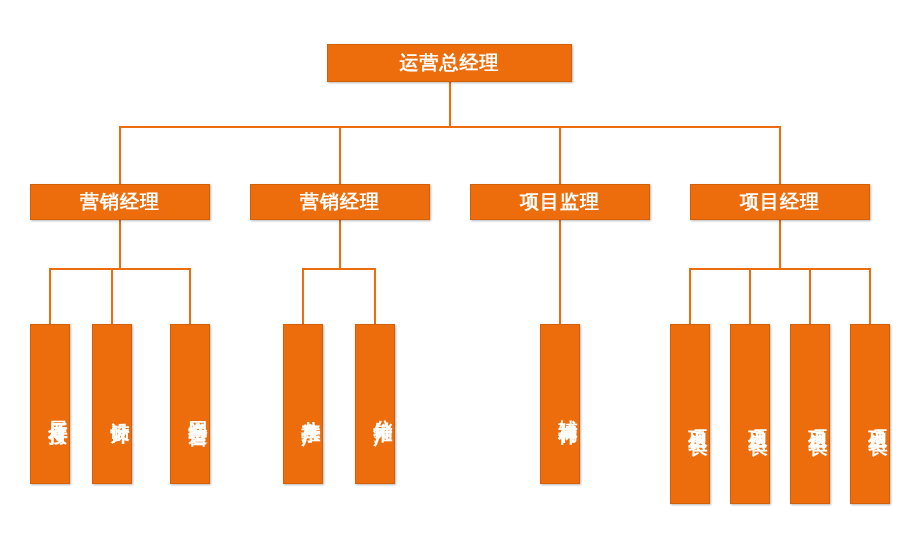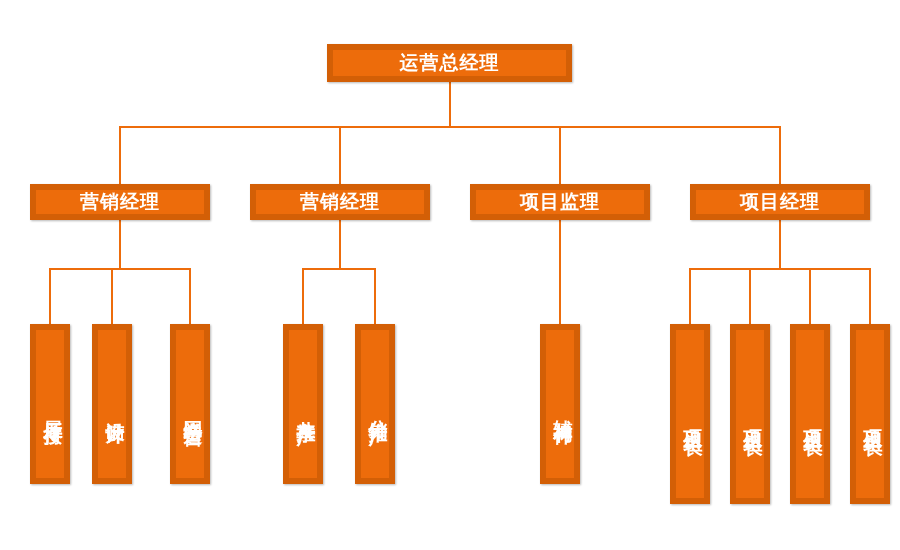--- a/index.html
+++ b/index.html
@@ -14,21 +14,21 @@
     position: relative;
     width: 900px;
     height: 550px;
     overflow: hidden;
     background: #ffffff;
   }
   .node {
     position: absolute;
     box-sizing: border-box;
     background: #ED6C0B;
-    border: 6px solid #b91c1c;
+    border: 1px solid #b91c1c;
     box-shadow: 1px 1px 2px rgba(0,0,0,0.28);
     color: #ffffff;
     font-weight: bold;
     display: flex;
     align-items: center;
     justify-content: center;
     text-align: center;
     letter-spacing: 1px;
   }
   .node.horiz {

